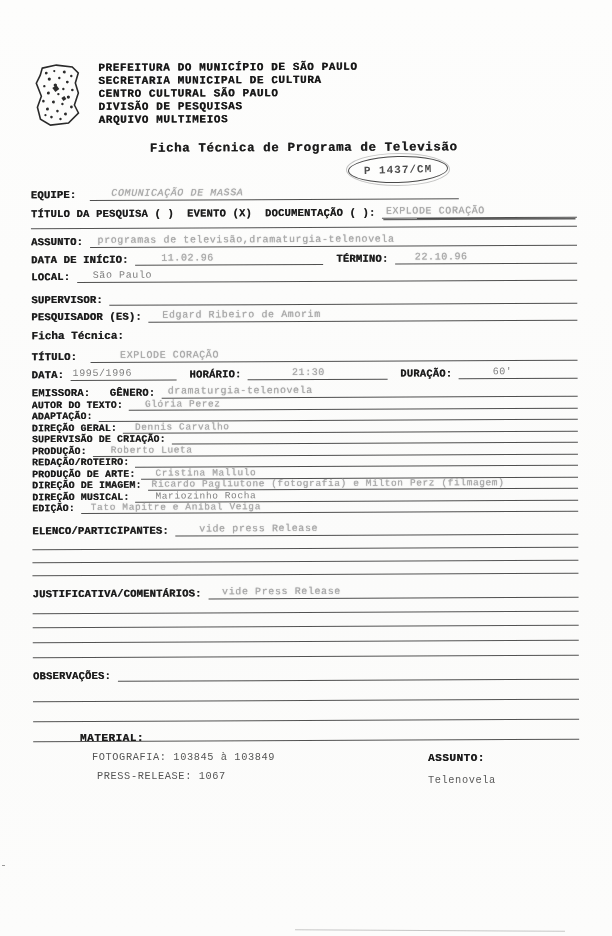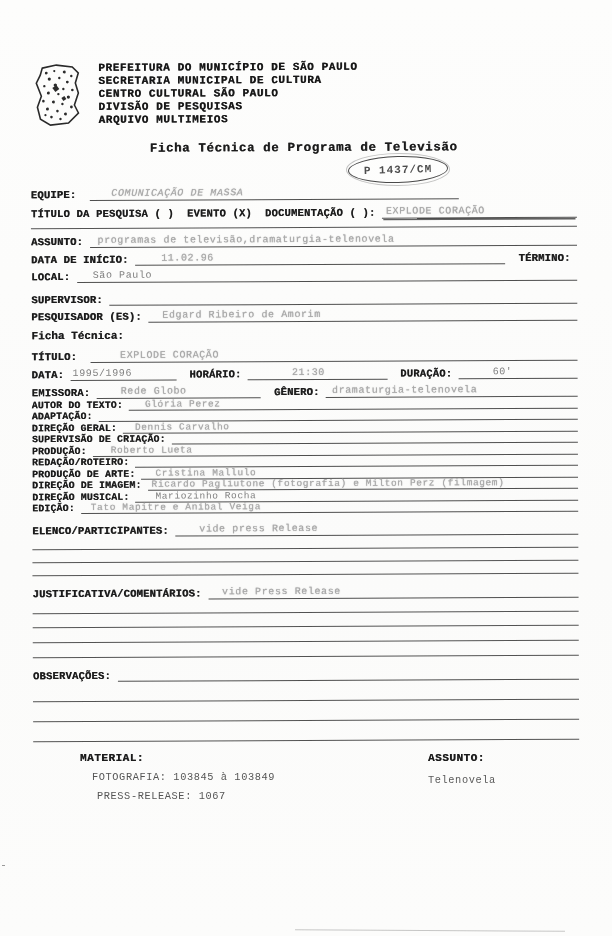--- a/index.html
+++ b/index.html
@@ -39,21 +39,21 @@
   .row.dense .val { font-size:9.5px; line-height:11px; }
   .val.dbl { box-shadow:0 3px 0 -1.4px rgba(45,45,45,.75); }
   .vtext { display:inline-block; padding-left:10px; letter-spacing:.6px; }
   .f1 { color:#7e7e7e; }
   .f2 { color:#a9a9a9; text-shadow:0 0 1px rgba(150,150,150,.8); }
   .rule { border-bottom:1px solid rgba(40,40,40,.8); }
   .gapr { }
   .row-heading { font-weight:bold; font-size:11px; text-shadow:.35px 0 0 #4a4a4a; }
 
   
-  .bottom-left { position:absolute; left:80px; top:752px; }
+  .bottom-left { position:absolute; left:80px; top:732px; }
   .bottom-right { position:absolute; left:428px; top:752px; }
   .blabel { font-weight:bold; font-size:11px; letter-spacing:.5px; text-shadow:.35px 0 0 #4a4a4a; }
   .bline { font-size:10.3px; color:#555; letter-spacing:.6px; margin-top:7px; }
   .bline.indent { margin-left:12px; }
   .bline.indent2 { margin-left:17px; }
   .bottom-right .bline { color:#5a5a5a; margin-top:10px; }
 
   .scratch { position:absolute; left:295px; bottom:5px; width:270px; height:1px; background:rgba(120,120,120,.4); transform:rotate(.3deg); }
   .edge-dot { position:absolute; left:2px; bottom:70px; width:3px; height:1px; background:#999; }
 </style>
@@ -113,20 +113,21 @@
         </div>
         <div class="rule" style="height: 9px;"></div>
         <div class="row" style="height: 19px;">
           <span class="lab">ASSUNTO: </span>
           <span class="val" style="flex-grow: 1;"><span class="vtext f2" style="padding-left: 8px;">programas de televisão,dramaturgia-telenovela</span></span>
         </div>
         <div class="row" style="height: 18px;">
           <span class="lab">DATA DE INÍCIO: </span>
           <span class="val" style="flex-grow: 1.1;"><span class="vtext f2" style="padding-left: 26px;">11.02.96</span></span>
           <span class="lab">  TÉRMINO: </span>
+          <span class="val" style="flex-grow: 1.1;"><span class="vtext f2" style="padding-left: 20px;">22.10.96</span></span>
         </div>
         <div class="row" style="height: 17px;">
           <span class="lab">LOCAL: </span>
           <span class="val" style="flex-grow: 1;"><span class="vtext f1" style="padding-left: 16px;">São Paulo</span></span>
         </div>
         <div class="gapr" style="height: 5px;"></div>
         <div class="row" style="height: 18px;">
           <span class="lab">SUPERVISOR: </span>
           <span class="val" style="flex-grow: 1;"><span class="vtext f1"></span></span>
         </div>
@@ -143,21 +144,20 @@
         <div class="row" style="height: 18px;">
           <span class="lab">DATA: </span>
           <span class="val" style="flex-grow: 0.75;"><span class="vtext f1" style="padding-left: 2px;">1995/1996</span></span>
           <span class="lab">  HORÁRIO: </span>
           <span class="val" style="flex-grow: 1.05;"><span class="vtext f2" style="padding-left: 44px;">21:30</span></span>
           <span class="lab">  DURAÇÃO: </span>
           <span class="val" style="flex-grow: 1.1;"><span class="vtext f1" style="padding-left: 34px;">60'</span></span>
         </div>
         <div class="row" style="height: 18px;">
           <span class="lab">EMISSORA: </span>
-          <span class="val" style="flex-grow: 1;"><span class="vtext f2" style="padding-left: 24px;">Rede Globo</span></span>
           <span class="lab">  GÊNERO: </span>
           <span class="val" style="flex-grow: 1.35;"><span class="vtext f2" style="padding-left: 6px;">dramaturgia-telenovela</span></span>
         </div>
         <div class="row dense">
           <span class="lab">AUTOR DO TEXTO: </span>
           <span class="val" style="flex-grow: 1;"><span class="vtext f2" style="padding-left: 16px;">Glória Perez</span></span>
         </div>
         <div class="row dense">
           <span class="lab">ADAPTAÇÃO: </span>
           <span class="val" style="flex-grow: 1;"><span class="vtext f1"></span></span>

